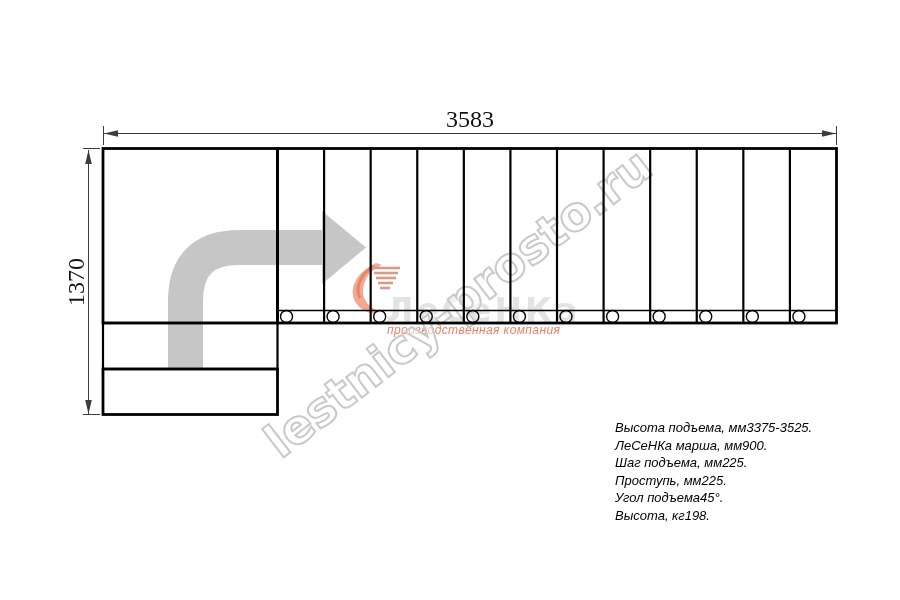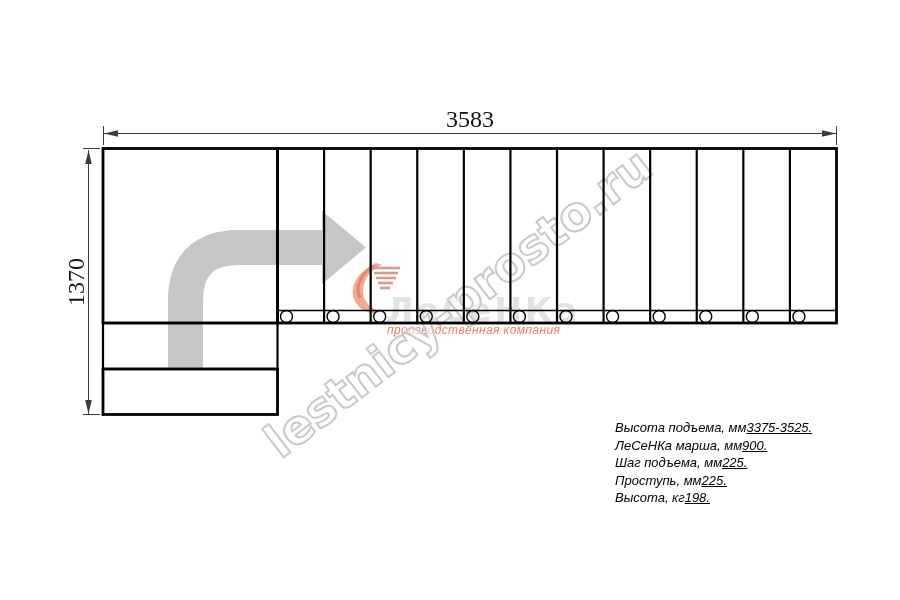--- a/index.html
+++ b/index.html
@@ -51,21 +51,21 @@
   
   #spec-table {
     position:absolute; left:615px; top:419px; width:229px; z-index:4;
   }
   .spec-row {
     display:flex; 
     font-family:"Liberation Sans", sans-serif; font-style:italic;
     font-size:13px; line-height:17.6px; color:#000;
   }
   .spec-label { white-space:nowrap; }
-  .spec-value { text-align:right; white-space:nowrap;text-decoration:underline; }
+  .spec-value { text-align:right; white-space:nowrap; }
 </style>
 </head>
 <body>
 
 <div id="canvas">
 
   <svg id="arrow-layer" class="layer" width="900" height="600">
     <path class="grey-arrow-stroke" d="M 185.5 368 L 185.5 301 Q 185.5 247.5 239 247.5 L 322 247.5"></path>
     <polygon class="grey-arrow-fill" points="322,211 322,284 366,247.5"></polygon>
   </svg>
@@ -151,17 +151,21 @@
     </div>
     <div class="spec-row">
       <span class="spec-label">Шаг подъема, мм</span>
       <span class="spec-value">225.</span>
     </div>
     <div class="spec-row">
       <span class="spec-label">Проступь, мм</span>
       <span class="spec-value">225.</span>
     </div>
     <div class="spec-row">
+      <span class="spec-label">Угол подъема</span>
+      <span class="spec-value">45°.</span>
+    </div>
+    <div class="spec-row">
       <span class="spec-label">Высота, кг</span>
       <span class="spec-value">198.</span>
     </div>
   </div>
 </div>
 
 </body></html>

